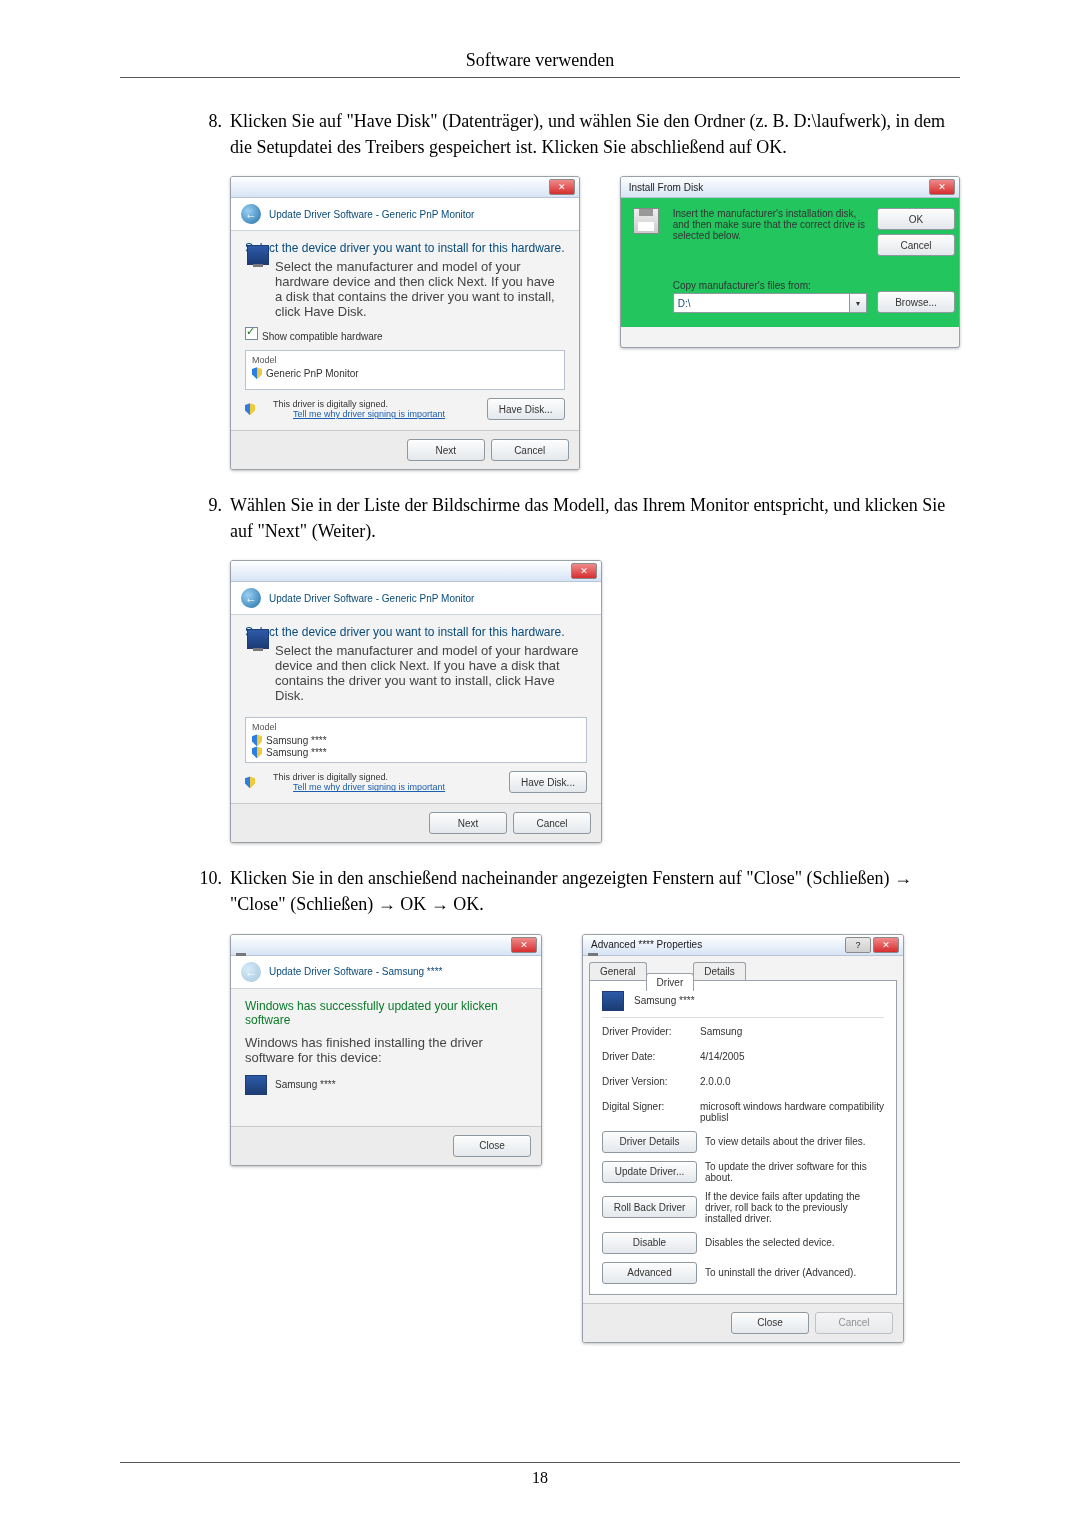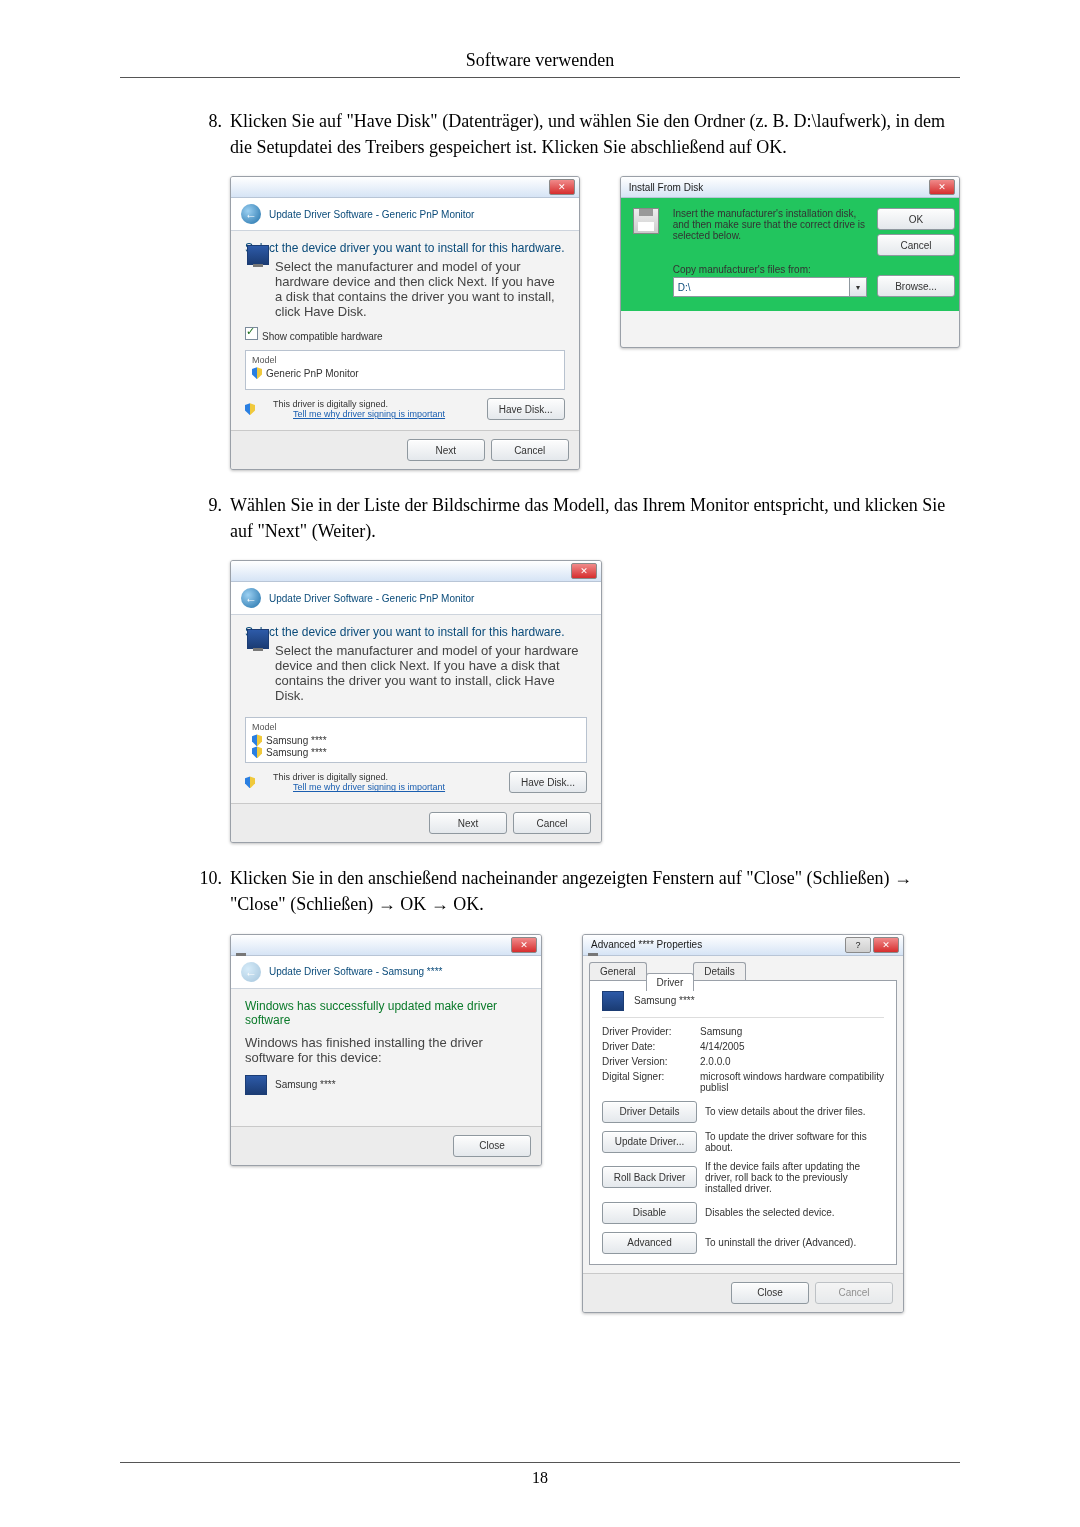--- a/index.html
+++ b/index.html
@@ -185,21 +185,21 @@
   .tab {
     padding:3px 10px; border:1px solid #9aa0a8; border-bottom:none;
     border-radius:3px 3px 0 0; background:#eee; margin-right:-1px;
   }
   .tab.active { background:#fff; position:relative; top:11px; }
   .tabbody {
     margin:0 6px 8px 6px; background:#fff; border:1px solid #9aa0a8;
     padding:10px 12px; font-size:10px;
   }
   .devhdr{ display:flex; gap:10px; align-items:center; border-bottom:1px solid #ddd; padding-bottom:6px; margin-bottom:8px;}
-  .kv { display:grid; grid-template-columns:90px 1fr; gap:4px 8px; color:#333;}
+  .kv { display:grid; grid-template-columns:90px 1fr; gap:14px 8px; color:#333;}
   .actrow{ display:grid; grid-template-columns:95px 1fr; gap:8px; align-items:center; margin-top:8px;}
 
   .chk { width:11px;height:11px;border:1px solid #7a8a9a;background:#fff;display:inline-block;margin-right:4px;position:relative;}
   .chk::after{content:"✓";position:absolute;left:0;top:-3px;font-size:11px;color:#1a6f1a;}
 
   .page-number {
     position: absolute;
     bottom: 40px;
     left: 0; right: 0;
     text-align: center;
@@ -273,21 +273,21 @@
       </div>
       <div class="install-body">
         <div class="floppy"></div>
         <div class="labelrow">Insert the manufacturer's installation disk, and then make sure that the correct drive is selected below.</div>
         <div style="display:flex;flex-direction:column;gap:4px;">
           <div class="btn">OK</div>
           <div class="btn">Cancel</div>
         </div>
         <div></div>
         <div>
-          <div class="labelrow" style="margin-top:2px;">Copy manufacturer's files from:</div>
+          <div class="labelrow" style="margin-top:18px;">Copy manufacturer's files from:</div>
           <div style="display:flex;margin-top:2px;">
             <div class="sel" style="flex:1;">D:\</div>
             <div class="arrowbtn">▾</div>
           </div>
         </div>
         <div style="align-self:end;">
           <div class="btn">Browse...</div>
         </div>
       </div>
     </div>
@@ -354,21 +354,21 @@
       <div class="titlebar">
         <span></span>
         <div class="winbtns">
             <div class="winbtn close">✕</div>
           </div>
       </div>
       <div class="crumb">
         <div class="backcircle" style="opacity:.4">←</div>
         <span>Update Driver Software - Samsung ****</span>
       </div>
-      <h4 style="color:#0a7a2a;">Windows has successfully updated make driver software</h4>
+      <h4 style="color:#0a7a2a;">Windows has successfully updated your klicken software</h4>
       <p style="margin-left:14px;">Windows has finished installing the driver software for this device:</p>
       <div style="margin:6px 14px;display:flex;gap:8px;align-items:center;">
         <div class="monicon" style="position:static;margin:0;"></div>
         <span style="font-size:10px;">Samsung ****</span>
       </div>
       <div style="flex:1"></div>
       <div class="btnrow">
         <div class="btn">Close</div>
       </div>
     </div>

